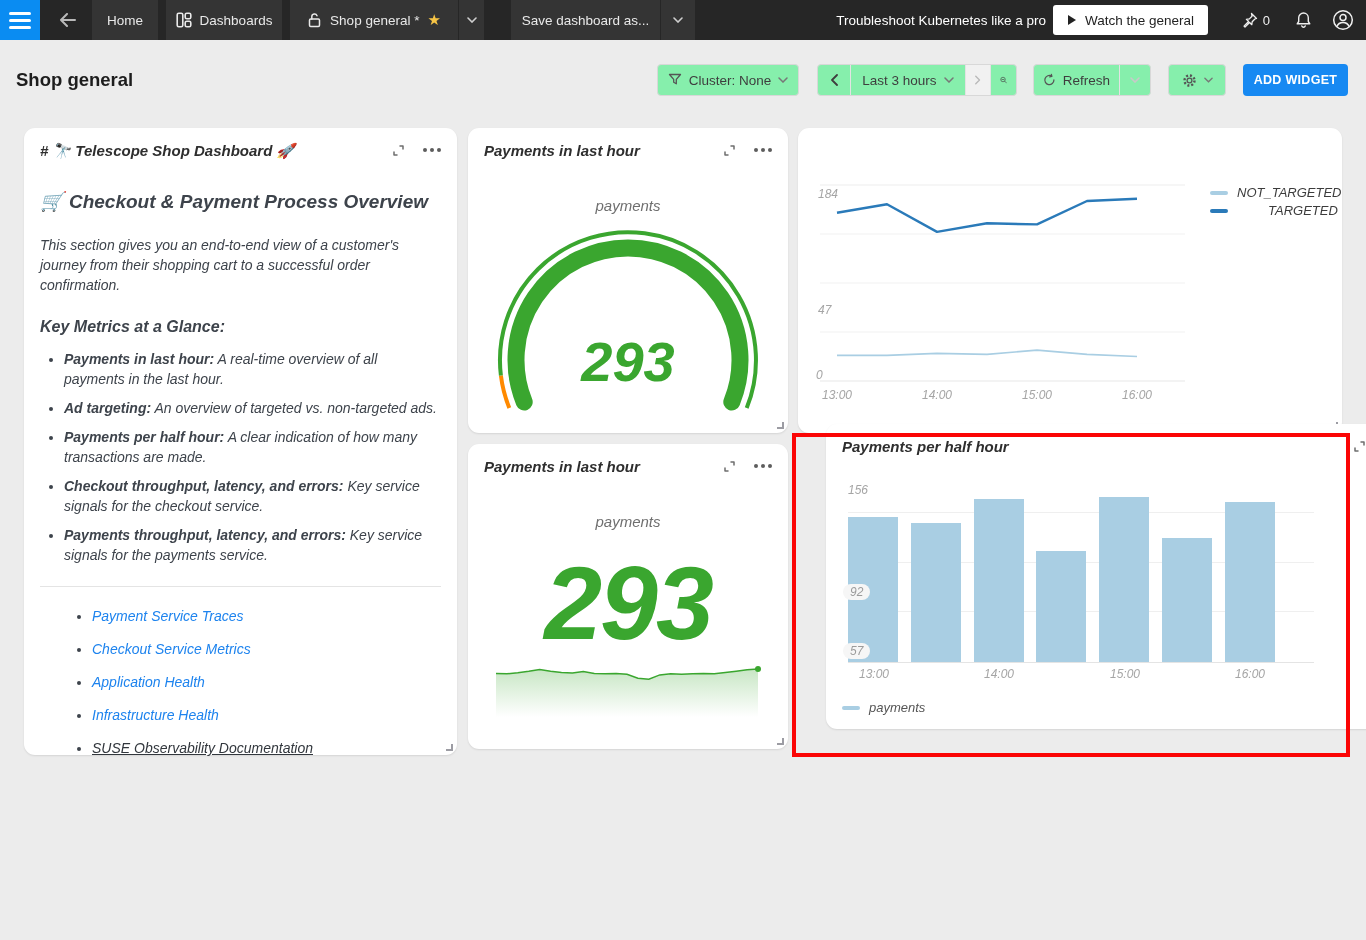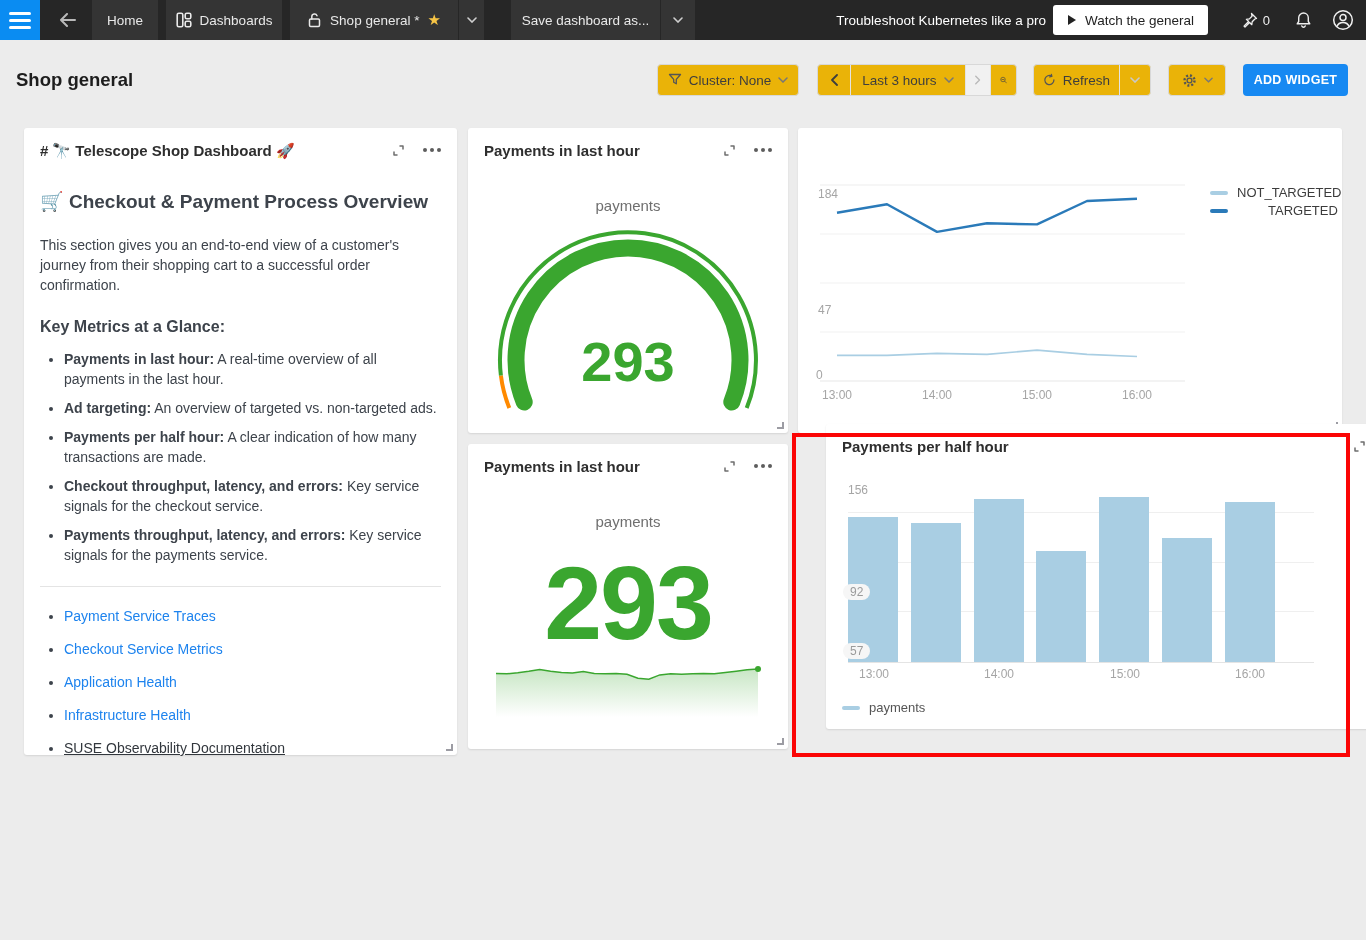--- a/index.html
+++ b/index.html
@@ -12,45 +12,45 @@
   .nav-burger i { display:block; width:22px; height:3px; background:#fff; border-radius:1.5px; }
   .nav-back { position:absolute; left:50px; top:0; width:34px; height:40px; display:flex; align-items:center; justify-content:center; }
   .nav-seg { position:absolute; top:0; height:40px; background:#343434; color:#e9e9e9; font-size:13.5px; display:flex; align-items:center; justify-content:center; gap:8px; cursor:pointer; }
   .nav-seg .star { color:#f6c445; font-size:15px; }
   .nav-right-text { position:absolute; top:0; height:40px; display:flex; align-items:center; color:#fff; font-size:13.5px; }
   .watch-btn { position:absolute; top:5px; height:30px; background:#fff; border-radius:3px; color:#222; font-size:13.5px; display:flex; align-items:center; gap:8px; padding:0 14px; cursor:pointer; }
   .nav-icon-btn { position:absolute; top:0; height:40px; display:flex; align-items:center; color:#efefef; gap:5px; font-size:13px; cursor:pointer; }
 
   
   .page-title { position:absolute; left:16px; top:69px; font-size:18.5px; font-weight:bold; color:#1d1d1d; }
-  .tbtn { position:absolute; top:64px; height:32px; background:#eab308; border:1px solid #d8d8d8; border-radius:4px; display:flex; align-items:center; font-size:13.5px; color:#3e3e3e; cursor:pointer; }
+  .tbtn { position:absolute; top:64px; height:32px; background:#86efac; border:1px solid #d8d8d8; border-radius:4px; display:flex; align-items:center; font-size:13.5px; color:#3e3e3e; cursor:pointer; }
   .tbtn .sect { display:flex; align-items:center; justify-content:center; height:100%; padding:0 9px; gap:7px; }
   .tbtn .div-r { border-right:1px solid #e3e3e3; }
   .sect.disabled { background:#f1f1f1; cursor:default; }
   .add-widget { position:absolute; left:1243px; top:64px; width:105px; height:32px; background:#1789f2; border:none; border-radius:4px; color:#fff; font-size:12.5px; font-weight:bold; letter-spacing:.3px; cursor:pointer; font-family:"Liberation Sans",sans-serif; }
 
   
-  .widget { position:absolute; background:#fff; border-radius:3px; box-shadow:0 1px 2px rgba(0,0,0,.10); }
+  .widget { position:absolute; background:#fff; border-radius:11px; box-shadow:0 1px 2px rgba(0,0,0,.10);font-style:italic; }
   .w-head { position:absolute; left:16px; top:14px; right:16px; height:20px; }
   .w-title { font-size:15px; font-weight:bold; color:#2e2e2e; }
   .w-expand { position:absolute; right:36px; top:2px; cursor:pointer; }
   .w-menu { position:absolute; right:0; top:6px; cursor:pointer; display:flex; gap:3px; }
   .w-menu i { width:4px; height:4px; border-radius:50%; background:#5d5d5d; display:block; }
   .resize-h { position:absolute; right:4px; bottom:4px; width:7px; height:7px; border-right:2px solid #9c9ca3; border-bottom:2px solid #9c9ca3; cursor:nwse-resize; }
 
   
   .md-body { position:absolute; left:16px; right:16px; top:44px; color:#3d434b; }
   .md-h2 { font-size:19px; font-weight:bold; color:#3d434b; margin-top:18px; }
   .md-p  { font-size:14px; line-height:20px; margin-top:22px; }
   .md-h3 { font-size:16px; font-weight:bold; margin-top:23px; }
   .md-ul { margin:13px 0 0 24px; font-size:14px; line-height:20px; }
   .md-ul li { margin-bottom:9px; }
   .md-hr { border:none; border-top:1px solid #e4e4e4; margin-top:21px; }
   .links-ul { margin:19px 0 0 24px; font-size:14px; line-height:20px; }
-  .links-ul li { margin-bottom:13px; }
+  .links-ul li { margin-bottom:13px;margin-left:28px; }
   .md-link { color:#1d83ee; text-decoration:none; cursor:pointer; }
   .md-link.dark { color:#32373d; text-decoration:underline; }
 
   
   .metric-label { position:absolute; left:0; right:0; top:69px; text-align:center; font-size:15px; color:#6f6f6f; }
   .gauge-num { font-family:"Liberation Sans",sans-serif; font-weight:bold; }
   .big-num { position:absolute; left:0; right:0; top:100px; text-align:center; font-size:104px; font-weight:bold; color:#3aa62f; letter-spacing:-2px; }
 
   
   .plot { position:absolute; left:22px; top:56px; width:365px; height:198px; }

